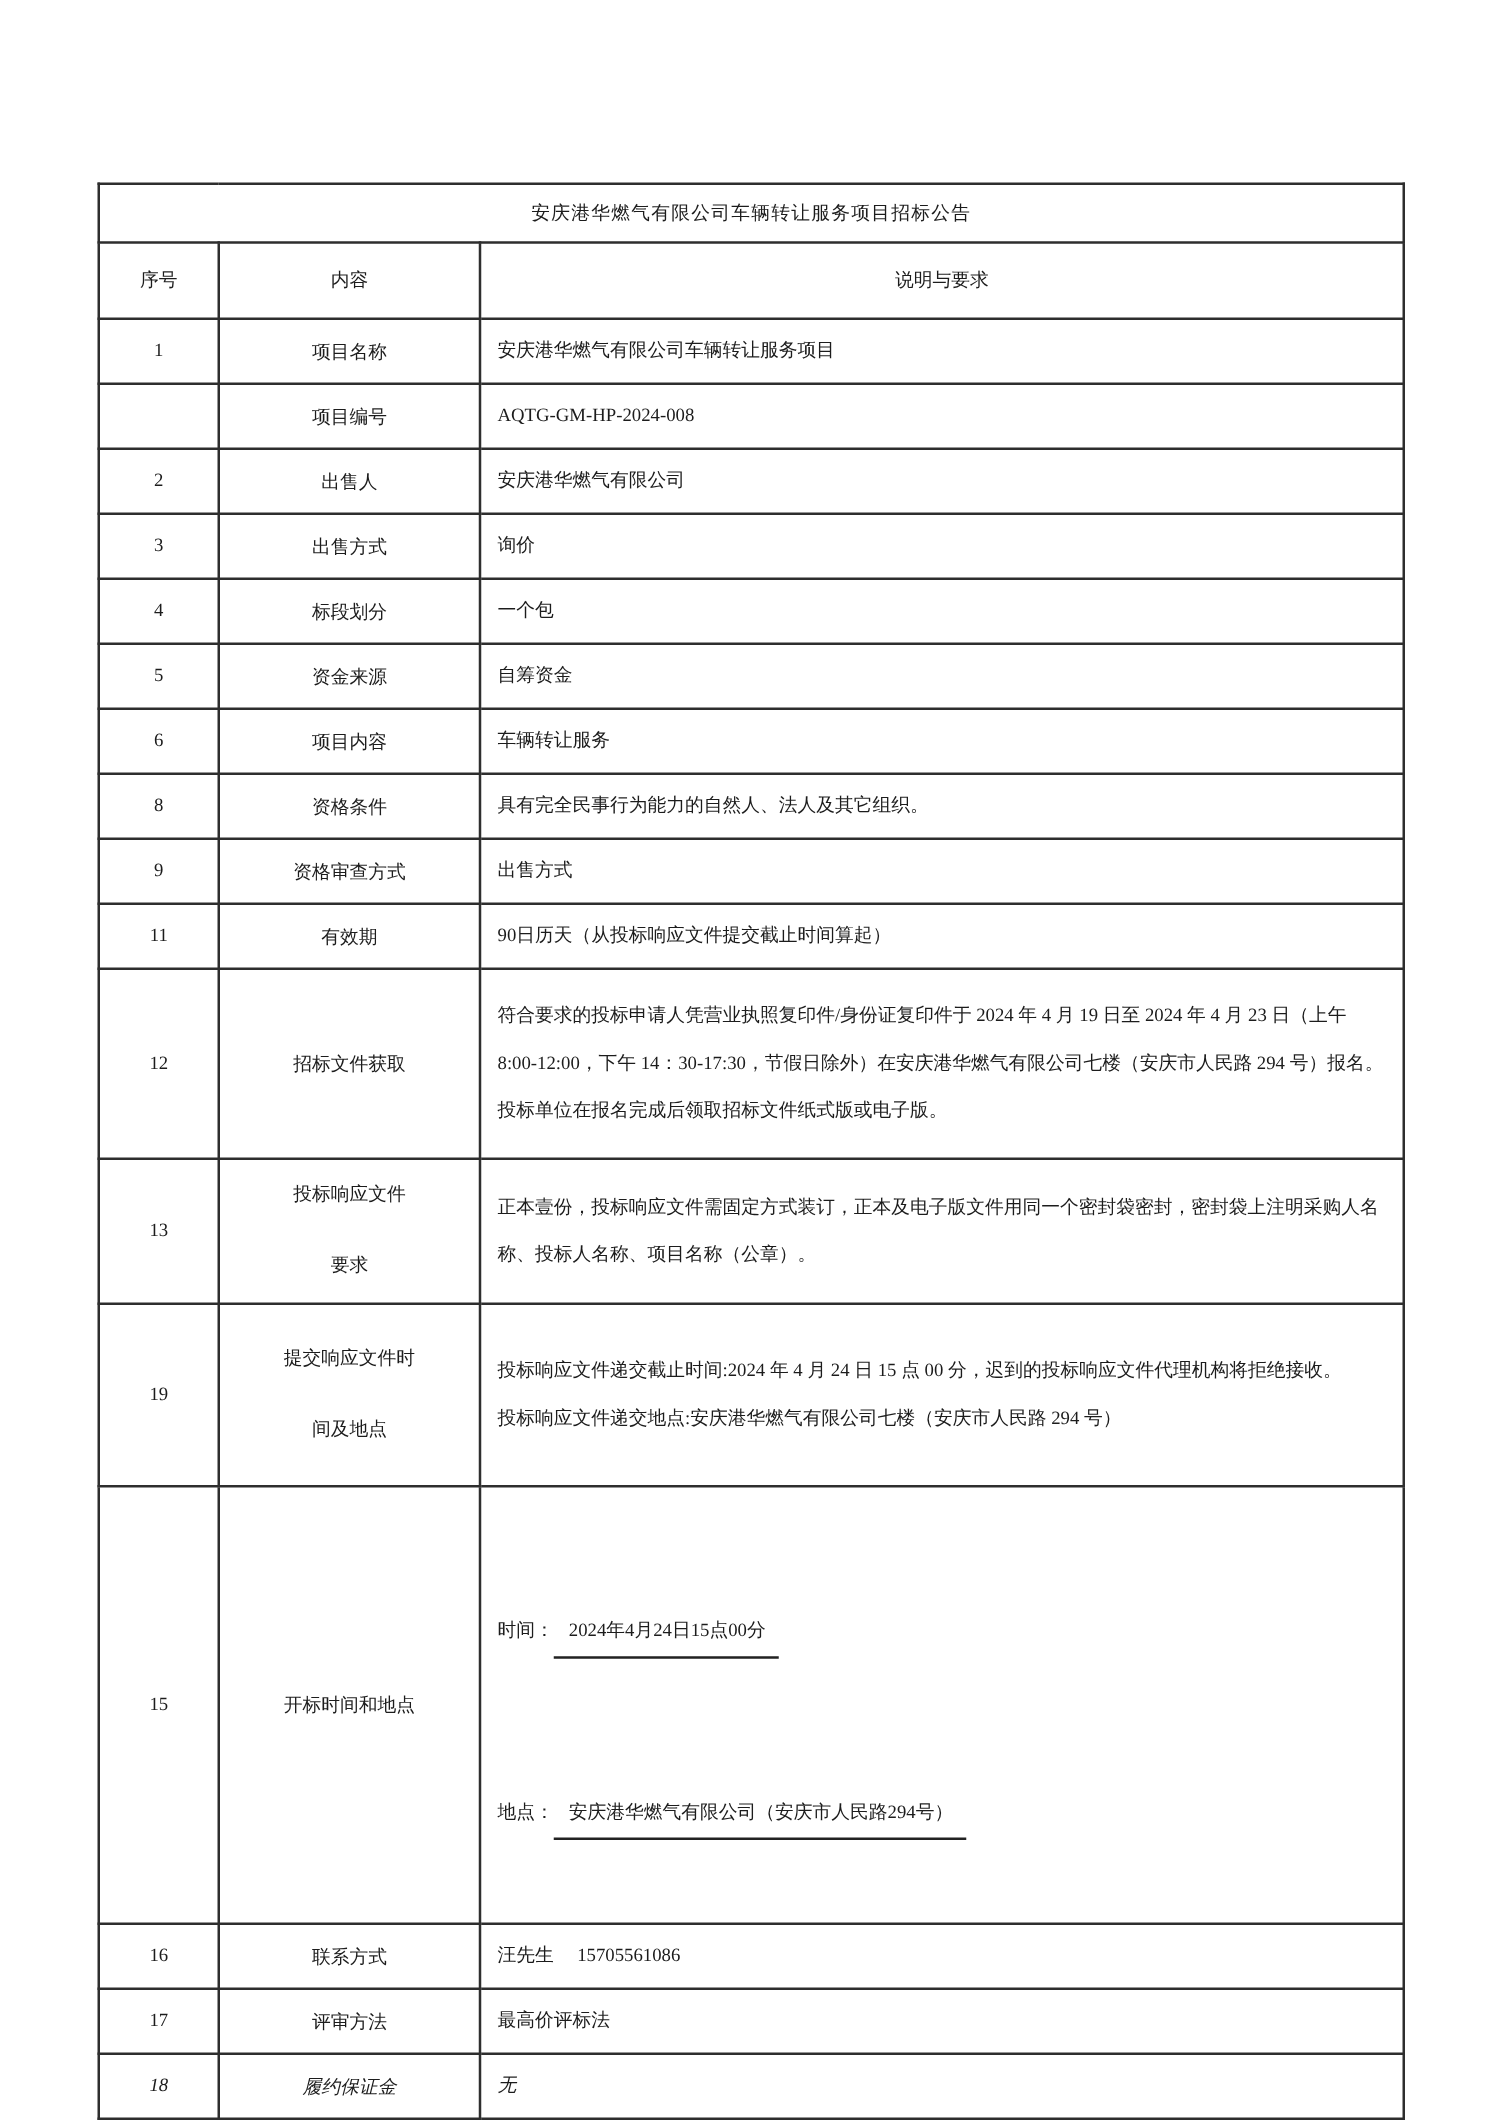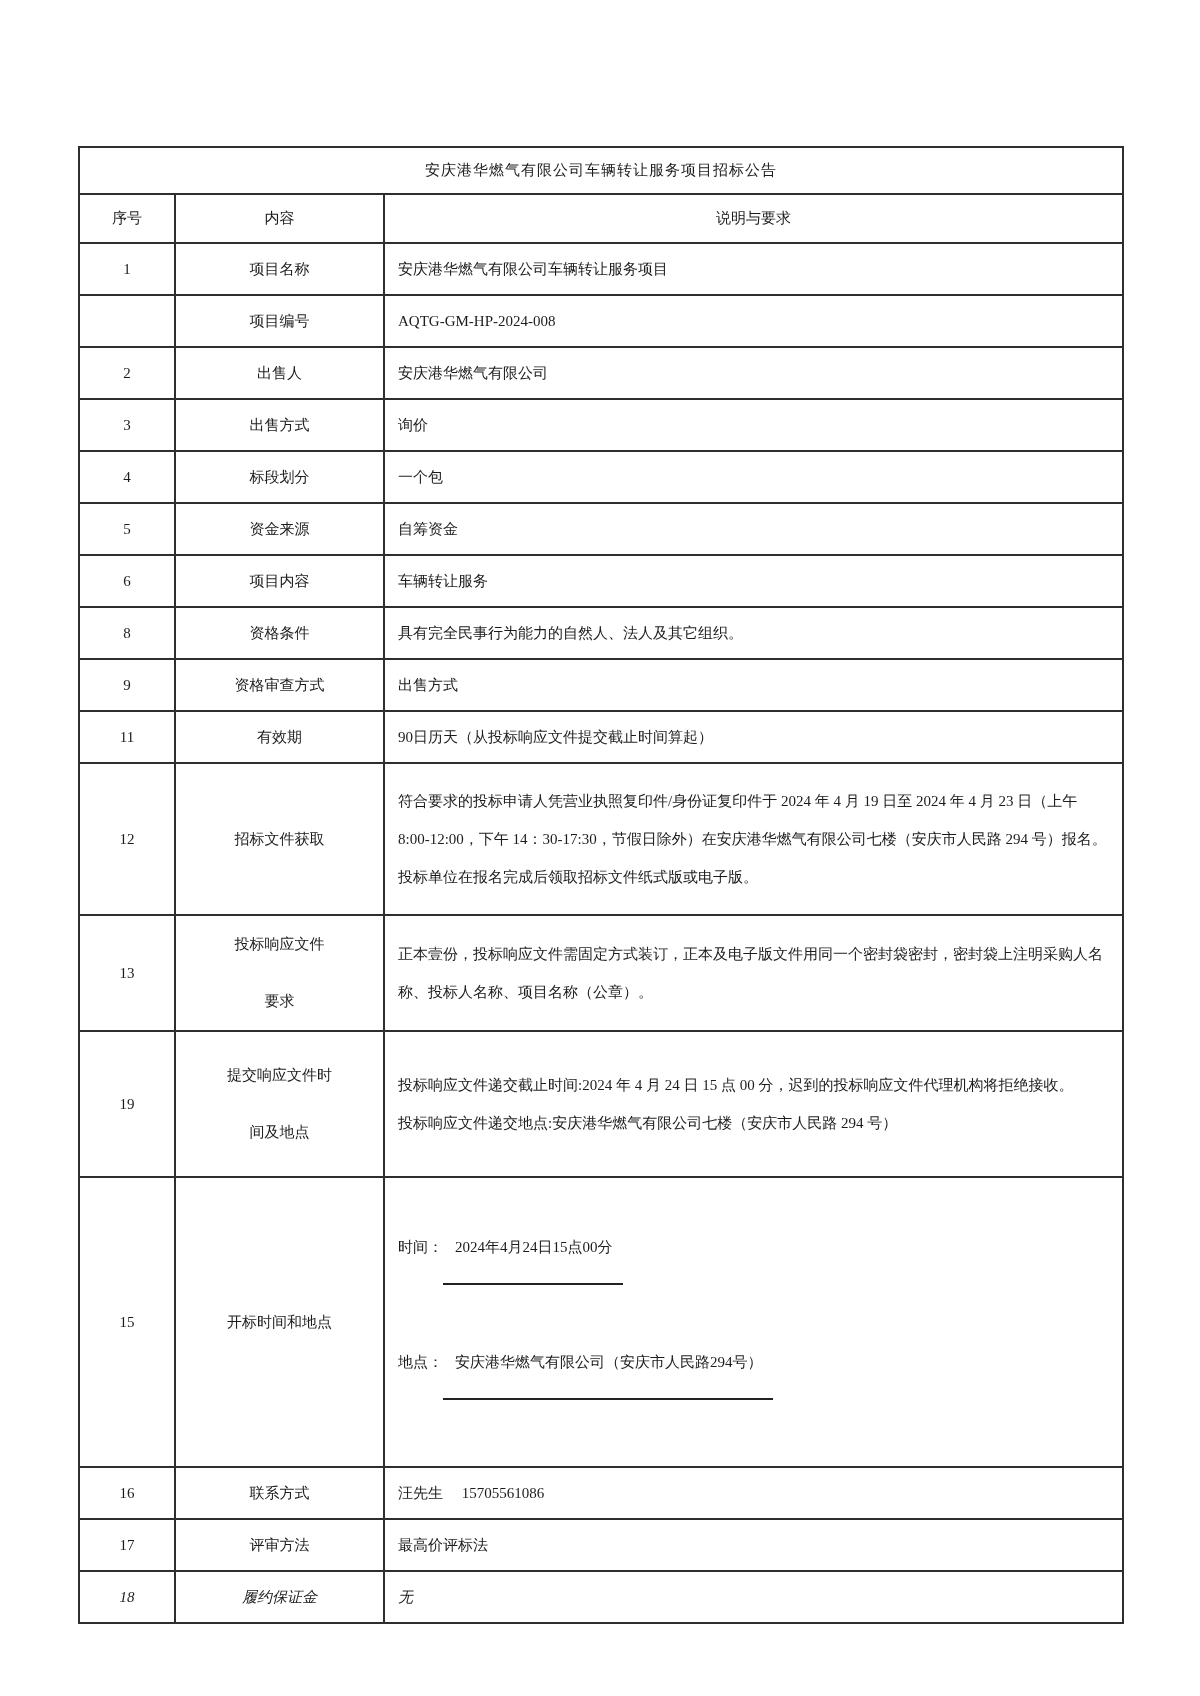--- a/index.html
+++ b/index.html
@@ -24,43 +24,44 @@
   .doc-table td {
     border: 2px solid #2e2e2e;
     vertical-align: middle;
     overflow: hidden;
   }
   td.title-cell {
     height: 47px;
     text-align: center;
     letter-spacing: 1px;
   }
-  tr.header-row td { height: 49px; text-align: center; }
+  tr.header-row td { height: 61px; text-align: center; }
   td.seq-cell { text-align: center; }
   td.content-cell { text-align: center; white-space: pre-line; }
   td.desc-cell {
     text-align: left;
     padding: 6px 12px 6px 13px;
     white-space: pre-line;
     line-height: 38px;
   }
   tr.r-simple { height: 48px; }
   tr.r-tall4 { height: 152px; }
   tr.r-tall3 { height: 115px; }
   tr.r-tall4b { height: 146px; }
   tr.r-open { height: 123px; }
   tr.r-last { height: 45px; font-style: italic; }
   tr.r-tall3 td.content-cell,
   tr.r-tall4b td.content-cell { line-height: 57px; }
   td.open-cell { vertical-align: top; padding-top: 14px; }
   .open-line { line-height: 34px; margin-bottom: 22px; white-space: nowrap; }
   .uline {
     border-bottom: 2px solid #222222;
-    padding: 0 10px 19px 12px;
+    padding: 0 10px 3px 12px;
     display: inline-block;
+    margin-top: 46px;
   }
 </style>
 </head>
 <body>
 
 <table class="doc-table">
   <colgroup>
     <col style="width:96px">
     <col style="width:209px">
     <col style="width:739px">

